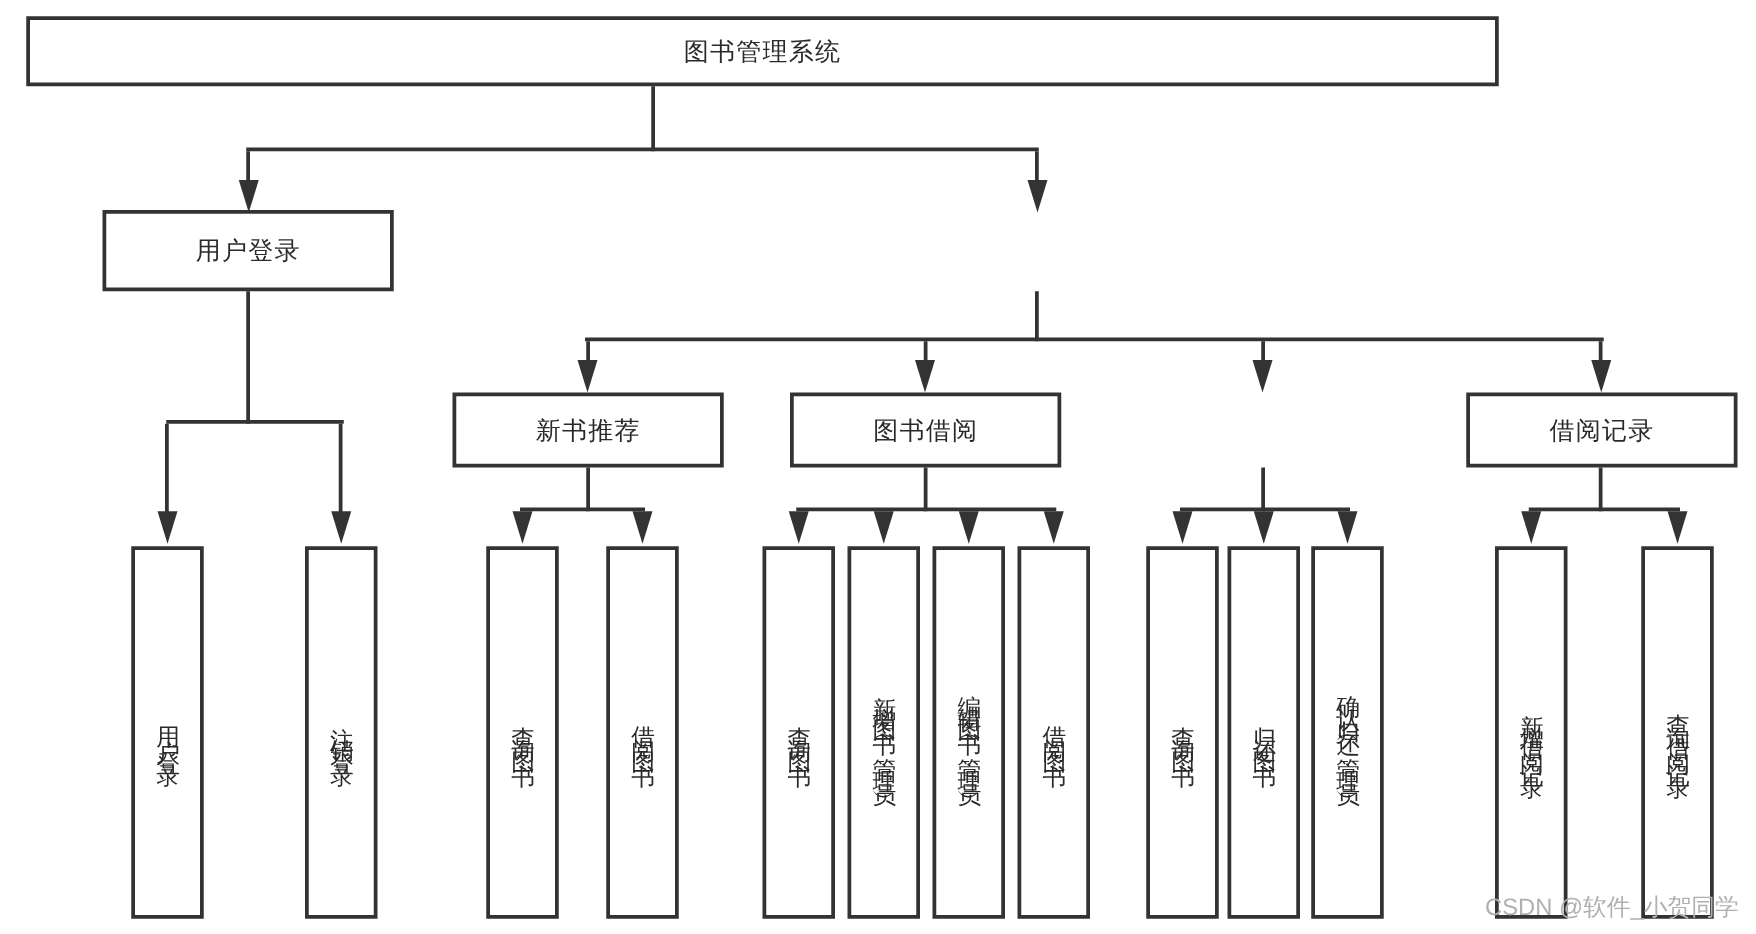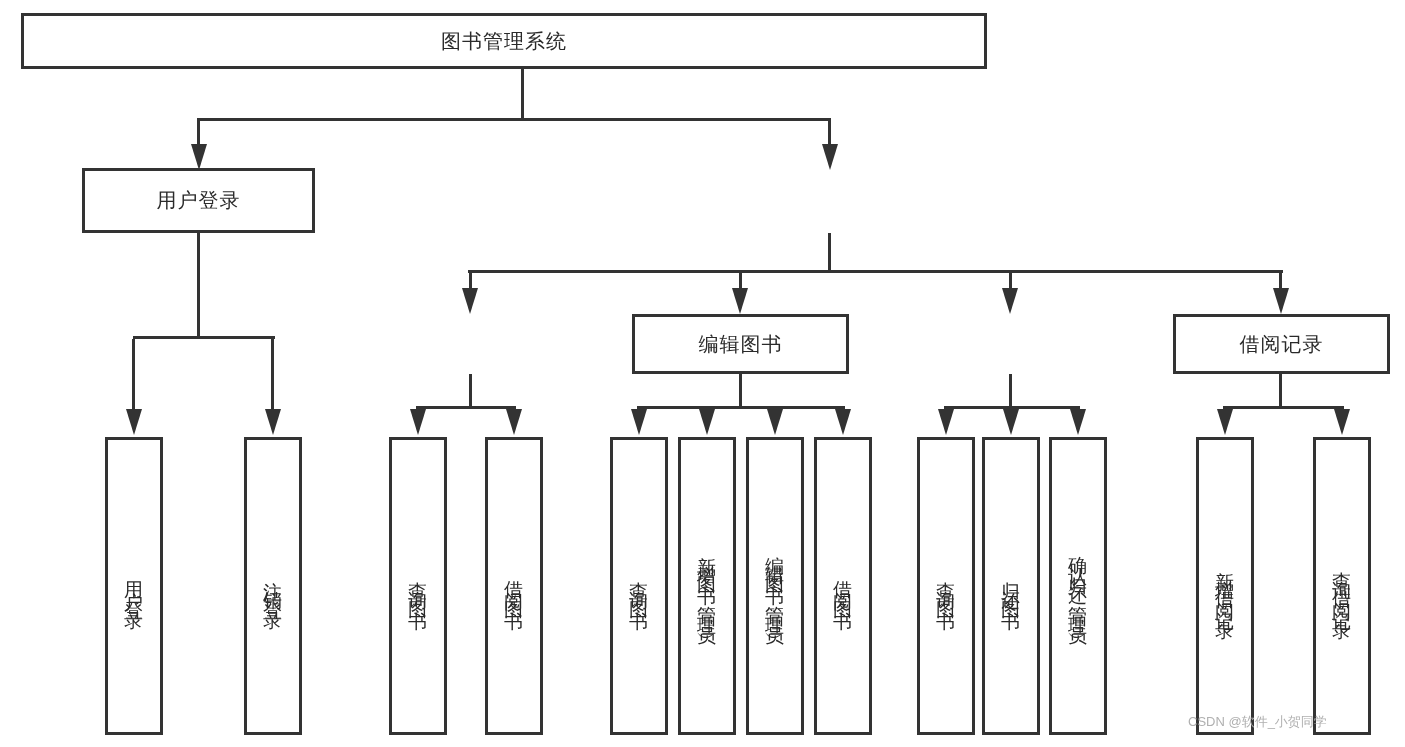--- a/index.html
+++ b/index.html
@@ -36,41 +36,44 @@
   .hline{position:absolute;height:3px;background:var(--line);}
   .arrowhead{
     position:absolute;width:0;height:0;
     border-left:8px solid transparent;
     border-right:8px solid transparent;
     border-top:26px solid var(--line);
   }
   #watermark{
     position:absolute;
     left:1188px;top:713px;
-    font-size:13px;
+    font-size:19px;
     color:var(--wm);
     white-space:nowrap;
     z-index:9;
   }
 </style>
 </head>
 <body>
 
 <div id="stage">
 
-  <div class="box hbox" style="left:21px;top:13px;width:966px;height:56px;">
+  <div class="box hbox" style="left:21px;top:13px;width:1178px;height:56px;">
     <span>图书管理系统</span>
   </div>
 
   <div class="box hbox" style="left:82px;top:168px;width:233px;height:65px;">
     <span>用户登录</span>
   </div>
 
+  <div class="box hbox" style="left:362px;top:314px;width:217px;height:60px;">
+    <span>新书推荐</span>
+  </div>
   <div class="box hbox" style="left:632px;top:314px;width:217px;height:60px;">
-    <span>编辑图书</span>
+    <span>图书借阅</span>
   </div>
   <div class="box hbox" style="left:1173px;top:314px;width:217px;height:60px;">
     <span>借阅记录</span>
   </div>
 
   <div class="box leaf" style="left:105px;top:437px;width:58px;height:298px;">
     <span class="vtext">用户登录</span>
   </div>
   <div class="box leaf" style="left:244px;top:437px;width:58px;height:298px;">
     <span class="vtext">注销登录</span>

